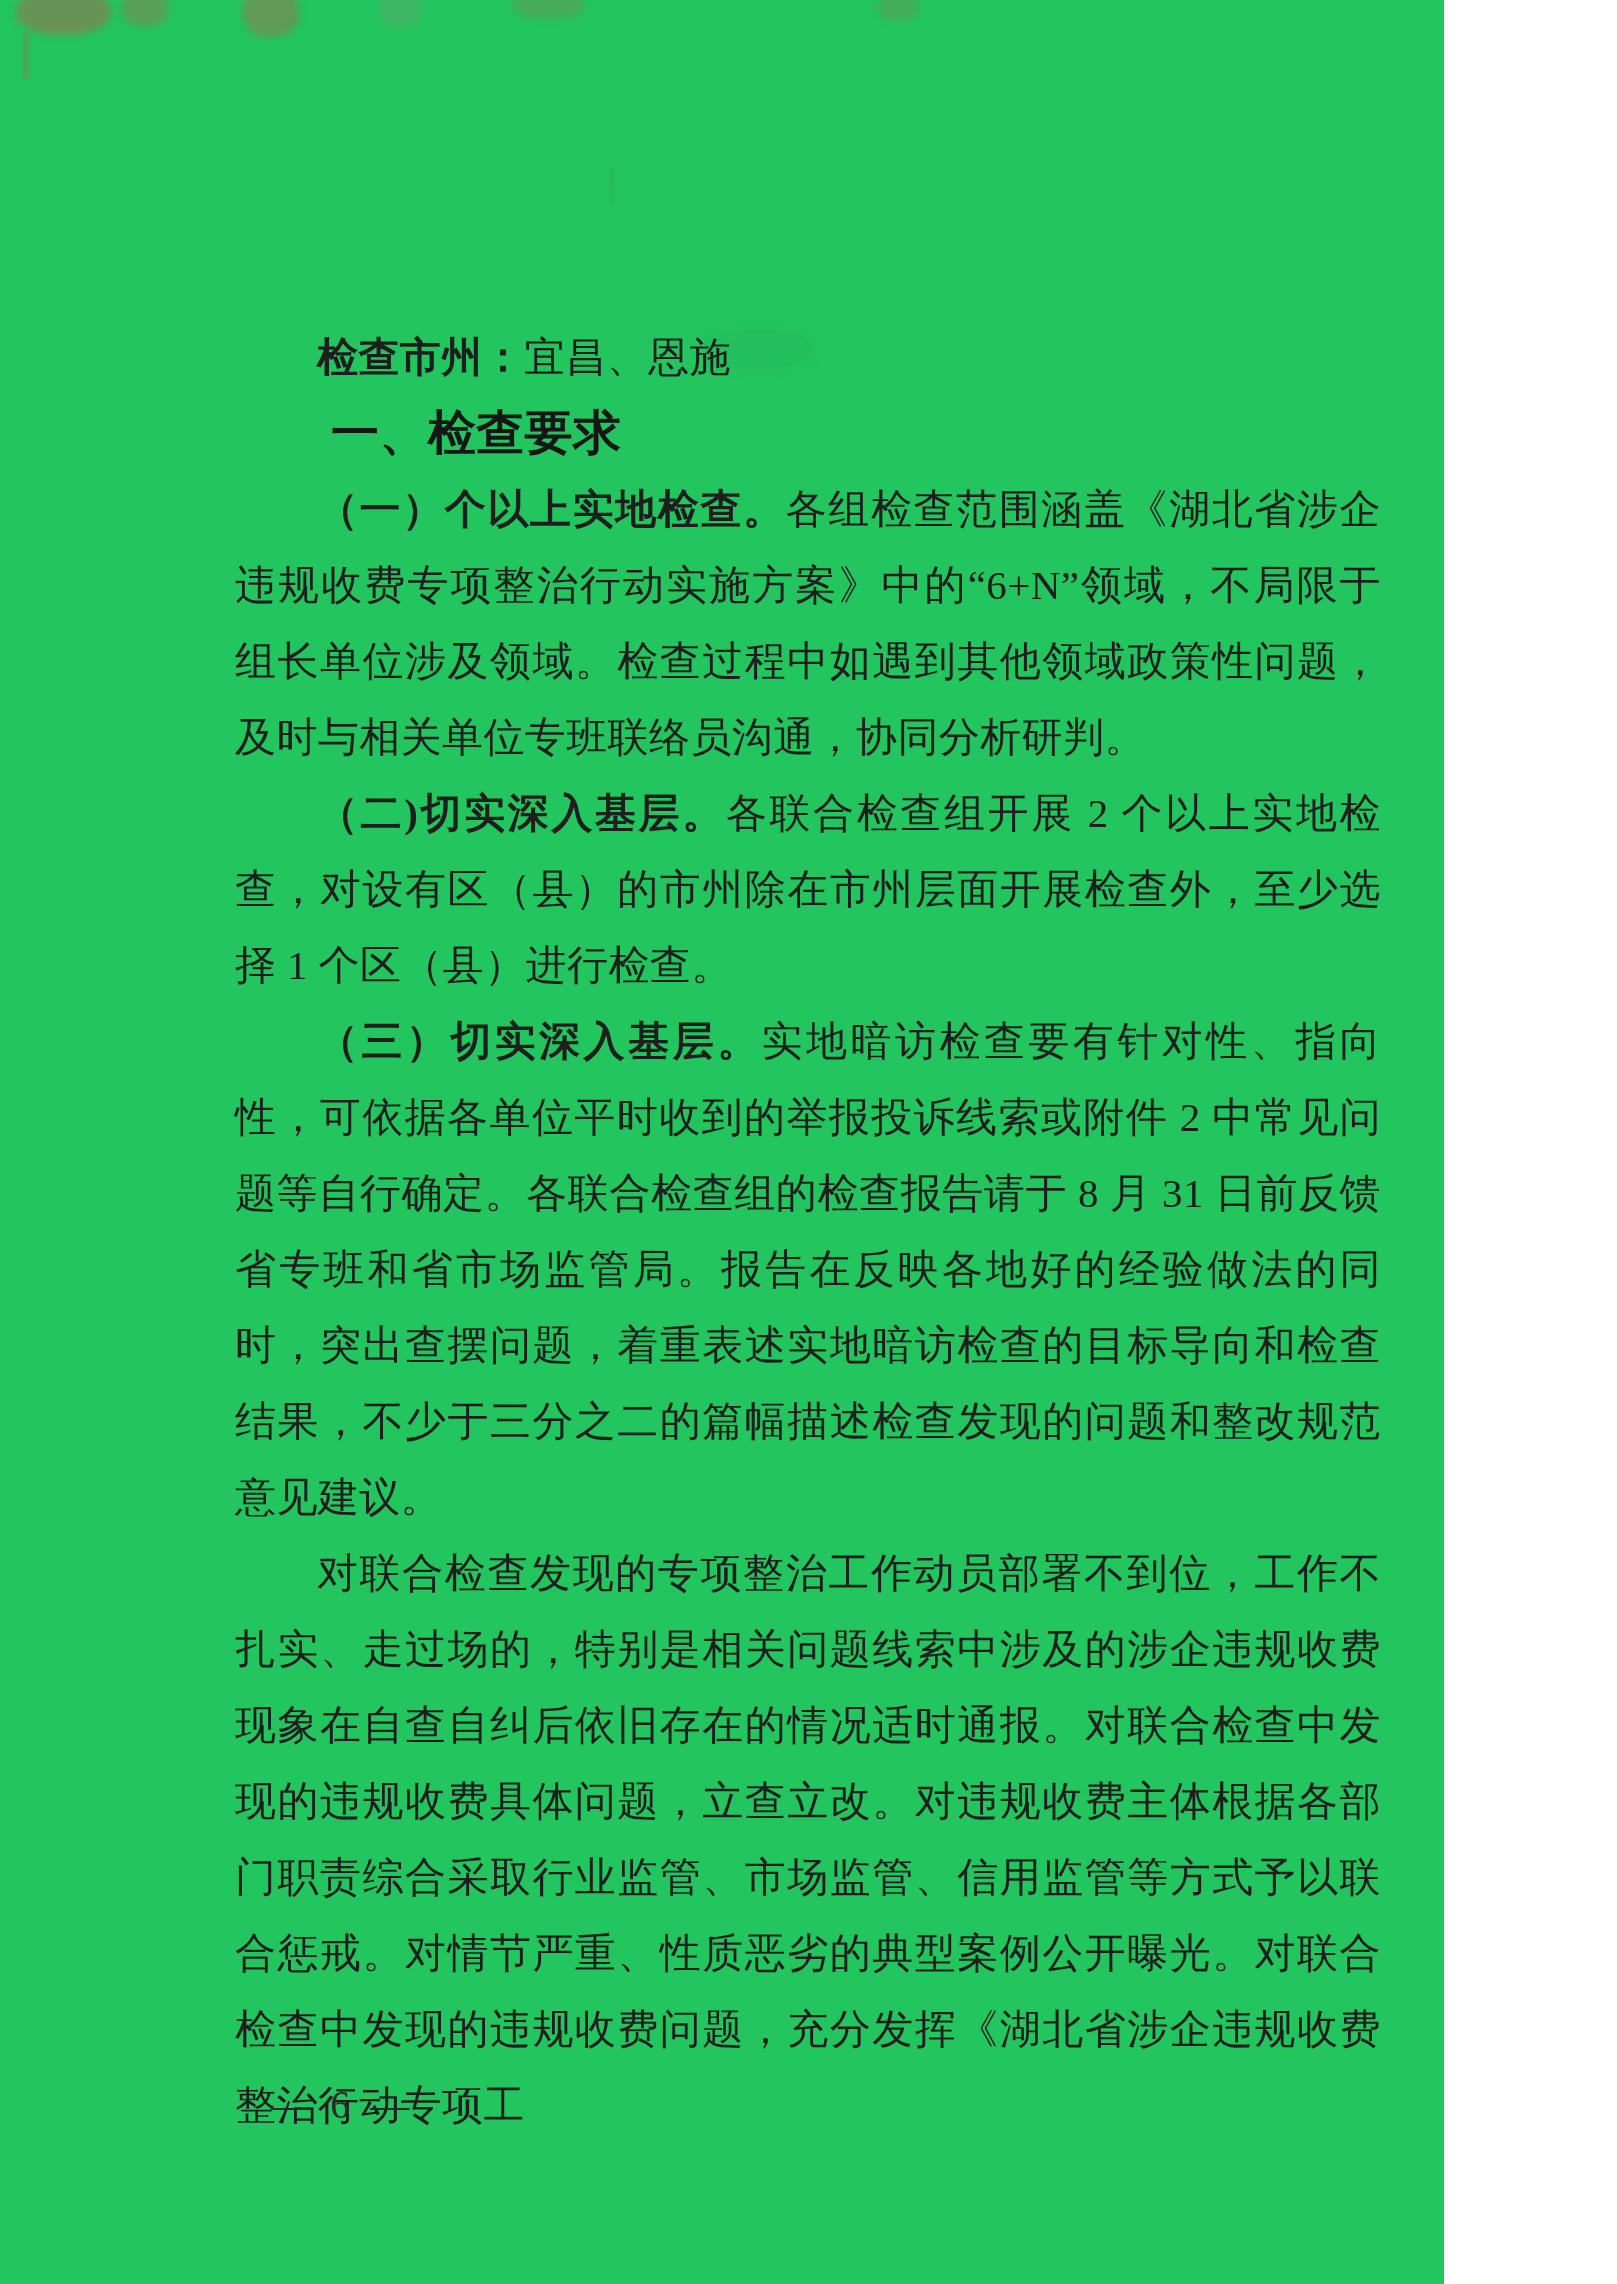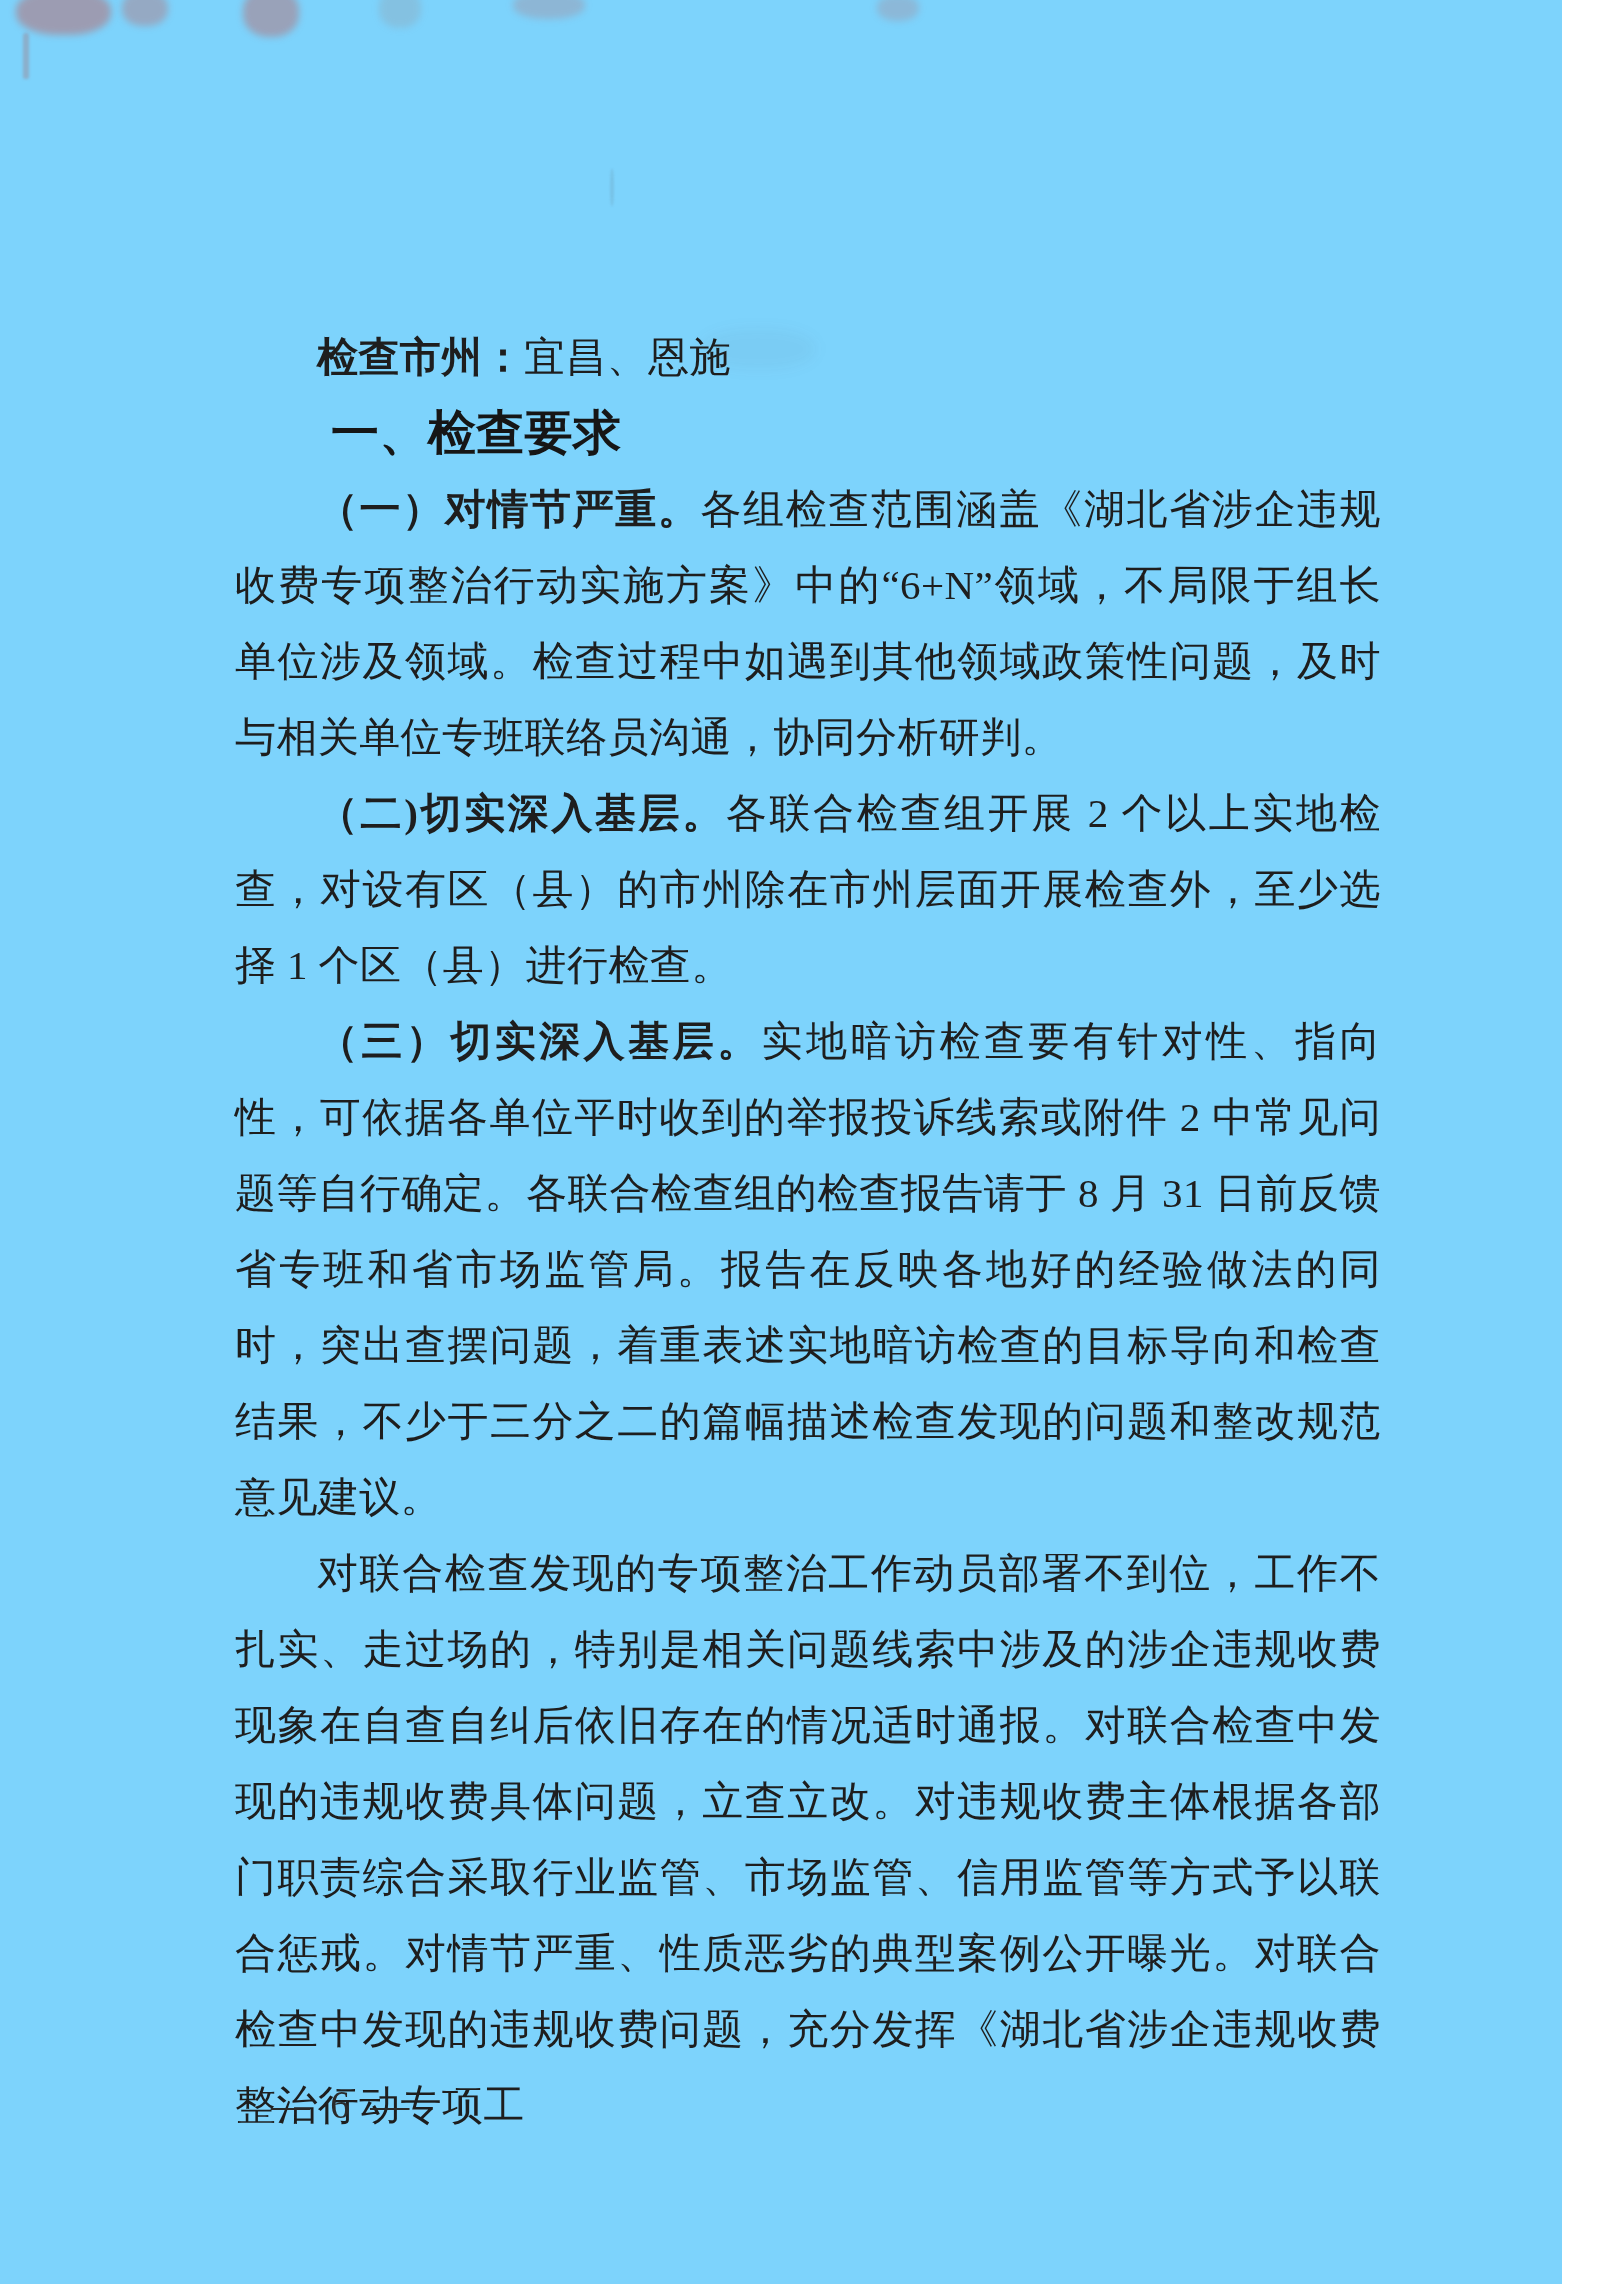--- a/index.html
+++ b/index.html
@@ -2,23 +2,23 @@
 <html style="font-size:14px"><head>
 <meta charset="utf-8">
 <style>
   html, body {
     margin: 0;
     padding: 0;
     background: #ffffff;
   }
   .page {
     position: relative;
-    width: 1562px;
+    width: 1444px;
     height: 2284px;
-    background: #7dd3fc;
+    background: #22c55e;
     overflow: hidden;
     font-family: "Liberation Serif", "DejaVu Serif", serif;
     color: #1e1e1e;
   }
   
   .blob {
     position: absolute;
     filter: blur(3.5px);
     border-radius: 45%;
   }
@@ -89,21 +89,21 @@
     <div class="blob b8"></div>
     <div class="blob b9"></div>
   </div>
 
   <div class="content">
 
     <p><span class="kai">检查市州：</span><span>宜昌、恩施</span></p>
 
     <h2 class="heading">一、检查要求</h2>
 
-    <p><span class="lead">（一）对情节严重。</span><span>各组检查范围涵盖《湖北省涉企违规收费专项整治行动实施方案》中的“6+N”领域，不局限于组长单位涉及领域。检查过程中如遇到其他领域政策性问题，及时与相关单位专班联络员沟通，协同分析研判。</span></p>
+    <p><span class="lead">（一）个以上实地检查。</span><span>各组检查范围涵盖《湖北省涉企违规收费专项整治行动实施方案》中的“6+N”领域，不局限于组长单位涉及领域。检查过程中如遇到其他领域政策性问题，及时与相关单位专班联络员沟通，协同分析研判。</span></p>
 
     <p><span class="lead">（二)切实深入基层。</span><span>各联合检查组开展 2 个以上实地检查，对设有区（县）的市州除在市州层面开展检查外，至少选择 1 个区（县）进行检查。</span></p>
 
     <p><span class="lead">（三）切实深入基层。</span><span>实地暗访检查要有针对性、指向性，可依据各单位平时收到的举报投诉线索或附件 2 中常见问题等自行确定。各联合检查组的检查报告请于 8 月 31 日前反馈省专班和省市场监管局。报告在反映各地好的经验做法的同时，突出查摆问题，着重表述实地暗访检查的目标导向和检查结果，不少于三分之二的篇幅描述检查发现的问题和整改规范意见建议。</span></p>
 
 
     <p><span>对联合检查发现的专项整治工作动员部署不到位，工作不扎实、走过场的，特别是相关问题线索中涉及的涉企违规收费现象在自查自纠后依旧存在的情况适时通报。对联合检查中发现的违规收费具体问题，立查立改。对违规收费主体根据各部门职责综合采取行业监管、市场监管、信用监管等方式予以联合惩戒。对情节严重、性质恶劣的典型案例公开曝光。对联合检查中发现的违规收费问题，充分发挥《湖北省涉企违规收费整治行动专项工</span></p>
 
   </div>
 

